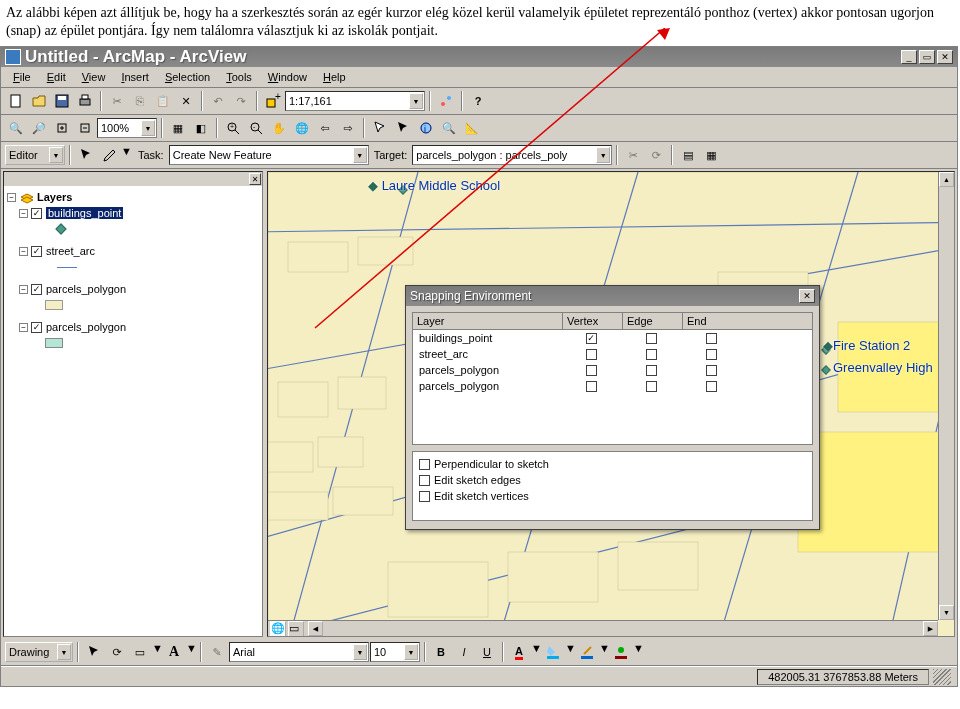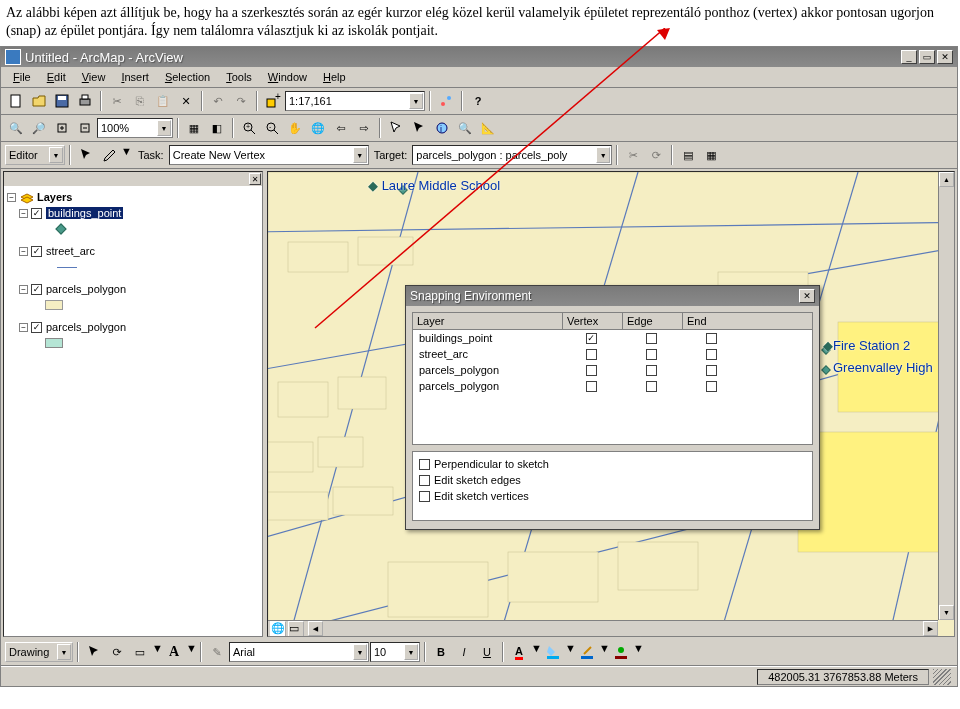--- a/index.html
+++ b/index.html
@@ -1,21 +1,21 @@
 <!DOCTYPE html>
 <html><head>
 <meta charset="utf-8">
 <style>
   * { box-sizing: border-box; margin: 0; padding: 0; }
   body { font-family: "Tahoma", Arial, sans-serif; font-size: 11px; background: #fff; user-select: none; }
   .caption { font-family: "Times New Roman", serif; font-size: 14px; padding: 4px 6px 6px 6px; line-height: 1.3; }
   .app { position: relative; border: 1px solid #808080; background: #d4d0c8; width: 958px; }
   .titlebar { height: 20px; background: linear-gradient(#7a7a7a,#8a8a8a); color: #fff; display: flex; align-items: center; padding: 0 4px; }
   .titlebar .icon { width: 16px; height: 16px; background: #3a7abf; border: 1px solid #fff; margin-right: 4px; }
-  .titlebar .title { flex: 1; font-weight: normal; font-size: 13px; text-shadow: 1px 1px 1px #555; }
+  .titlebar .title { flex: 1; font-weight: bold; font-size: 17px; text-shadow: 1px 1px 1px #555; }
   .winbtn { width: 16px; height: 14px; background: #d4d0c8; border: 1px solid #fff; border-right-color:#404040; border-bottom-color:#404040; margin-left: 2px; display:flex; align-items:center; justify-content:center; font-size:9px; font-family: Arial; color:#000; }
   .menubar { display:flex; padding: 2px 4px; background:#d4d0c8; border-bottom:1px solid #808080; }
   .menuitem { padding: 2px 8px; cursor:default; }
   .menuitem u { text-decoration: underline; }
   .toolbar { display:flex; align-items:center; padding: 2px 4px; background:#d4d0c8; border-bottom:1px solid #808080; height:27px; gap:1px; }
   .tbtn { width:22px; height:22px; border:1px solid transparent; display:flex; align-items:center; justify-content:center; cursor:default; }
   .tbtn.disabled { opacity:0.45; }
   .sep { width:2px; height:20px; border-left:1px solid #808080; border-right:1px solid #fff; margin:0 3px; }
   .combo { height:20px; background:#fff; border:1px inset #808080; display:flex; align-items:center; padding:0 1px 0 3px; font-size:11px; }
   .combo .dd { width:14px; height:16px; background:#d4d0c8; border:1px outset #fff; display:flex; align-items:center; justify-content:center; font-size:7px; margin-left:2px; }
@@ -147,21 +147,21 @@
           <line x1="6" y1="8" x2="10" y2="8" stroke="#000"></line>
           <line x1="8" y1="6" x2="8" y2="10" stroke="#000"></line>
         </svg>
       </div>
     <div class="tbtn">
         <svg class="svgicon" viewBox="0 0 16 16">
           <rect x="4" y="4" width="8" height="8" fill="none" stroke="#000"></rect>
           <line x1="6" y1="8" x2="10" y2="8" stroke="#000"></line>
         </svg>
       </div>
-    <div class="combo" style="width:76px">
+    <div class="combo" style="width:60px">
         <span>100%</span>
         <div style="flex:1"></div>
         <div class="dd">▼</div>
       </div>
     <div class="sep"></div>
     <div class="tbtn">▦</div>
     <div class="tbtn">◧</div>
     <div class="sep"></div>
     <div class="tbtn">
         <svg class="svgicon" viewBox="0 0 16 16">
@@ -215,21 +215,21 @@
         </svg>
       </div>
     <div class="tbtn">
         <svg class="svgicon" viewBox="0 0 16 16">
           <path d="M12 3l-8 8-1 3 3-1 8-8z" fill="none" stroke="#000"></path>
         </svg>
       </div>
     <div class="dd" style="width:12px;height:20px">▼</div>
     <div class="label">Task:</div>
     <div class="combo" style="width:200px">
-        <span>Create New Vertex</span>
+        <span>Create New Feature</span>
         <div style="flex:1"></div>
         <div class="dd">▼</div>
       </div>
     <div class="label">Target:</div>
     <div class="combo" style="width:200px">
         <span>parcels_polygon : parcels_poly</span>
         <div style="flex:1"></div>
         <div class="dd">▼</div>
       </div>
     <div class="sep"></div>

